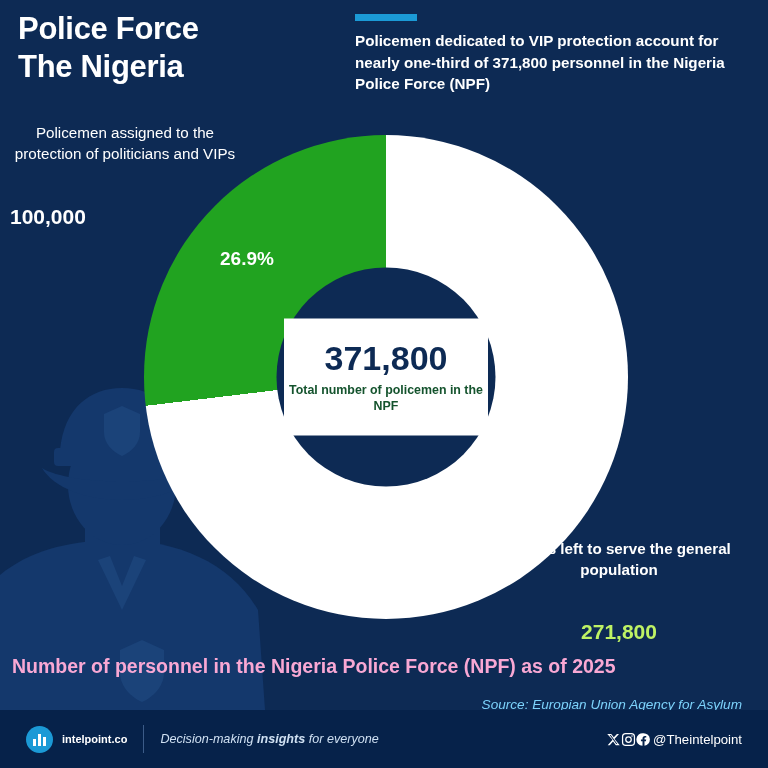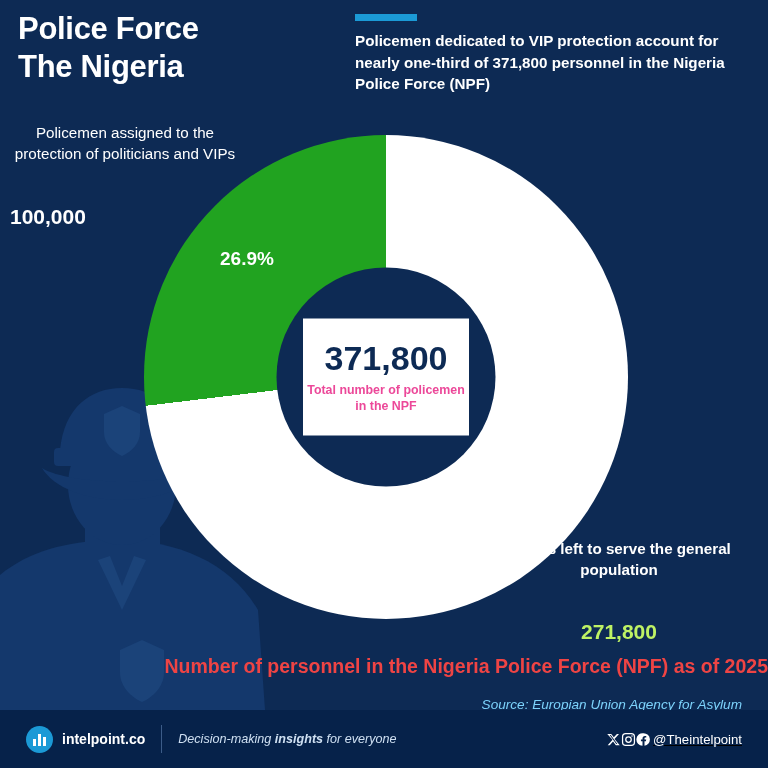--- a/index.html
+++ b/index.html
@@ -123,37 +123,37 @@
     width: 219px;
     height: 219px;
     border-radius: 50%;
     background: #0d2a54;
   }
   .center-box {
     position: absolute;
     left: 50%;
     top: 50%;
     transform: translate(-50%, -50%);
-    width: 166px;
+    width: 204px;
     height: 117px;
     background: #ffffff;
     display: flex;
     flex-direction: column;
     align-items: center;
     justify-content: center;
   }
   .center-number {
     color: #0d2a54;
     font-size: 34px;
     font-weight: bold;
     line-height: 1;
     margin-bottom: 8px;
   }
   .center-caption {
-    color: #ec4899;
+    color: #14532d;
     font-size: 12.4px;
     font-weight: bold;
     text-align: center;
     line-height: 1.26;
   }
 
   .slice-label {
     position: absolute;
     color: #ffffff;
     font-size: 19px;
@@ -161,22 +161,22 @@
   }
   .slice-label.green-pct { left: 76px;  top: 113px; }
   .slice-label.white-pct { left: 320px; top: 362px; color: #ffffff; }
 
   
   .caption {
     position: absolute;
     left: 0;
     right: 0;
     top: 655px;
-    text-align: right;
-    color: #ef4444;
+    text-align: left;
+    color: #f9a8d4;
     font-size: 19.5px;
     font-weight: bold;
     margin-left: 12px;
   }
   .source {
     position: absolute;
     right: 26px;
     top: 697px;
     color: #7dd3fc;
     font-size: 13.6px;
@@ -214,21 +214,21 @@
     display: inline-block;
     width: 2.6px;
     background: #ffffff;
     margin: 0 1.2px;
   }
   .brand-badge i:nth-child(1) { height: 7px; }
   .brand-badge i:nth-child(2) { height: 12px; }
   .brand-badge i:nth-child(3) { height: 9px; }
   .brand-name {
     color: #ffffff;
-    font-size: 14px;
+    font-size: 11px;
     font-weight: bold;
     margin-left: 9px;
     text-align: right;
   }
   .divider {
     width: 1px;
     height: 28px;
     background: #3c5c88;
     margin: 0 16px;
   }
@@ -237,21 +237,20 @@
     font-size: 12.6px;
     font-style: italic;
   }
   .tagline b { font-weight: bold; }
 
   .socials {
     margin-left: auto;
     margin-right: 26px;
     display: flex;
     align-items: center;
-    text-decoration: underline;
   }
   .socials svg { display: block; }
   .handle {
     color: #ffffff;
     font-size: 13.2px;
     margin-left: 2px;
   }
 </style>
 </head>
 <body>

